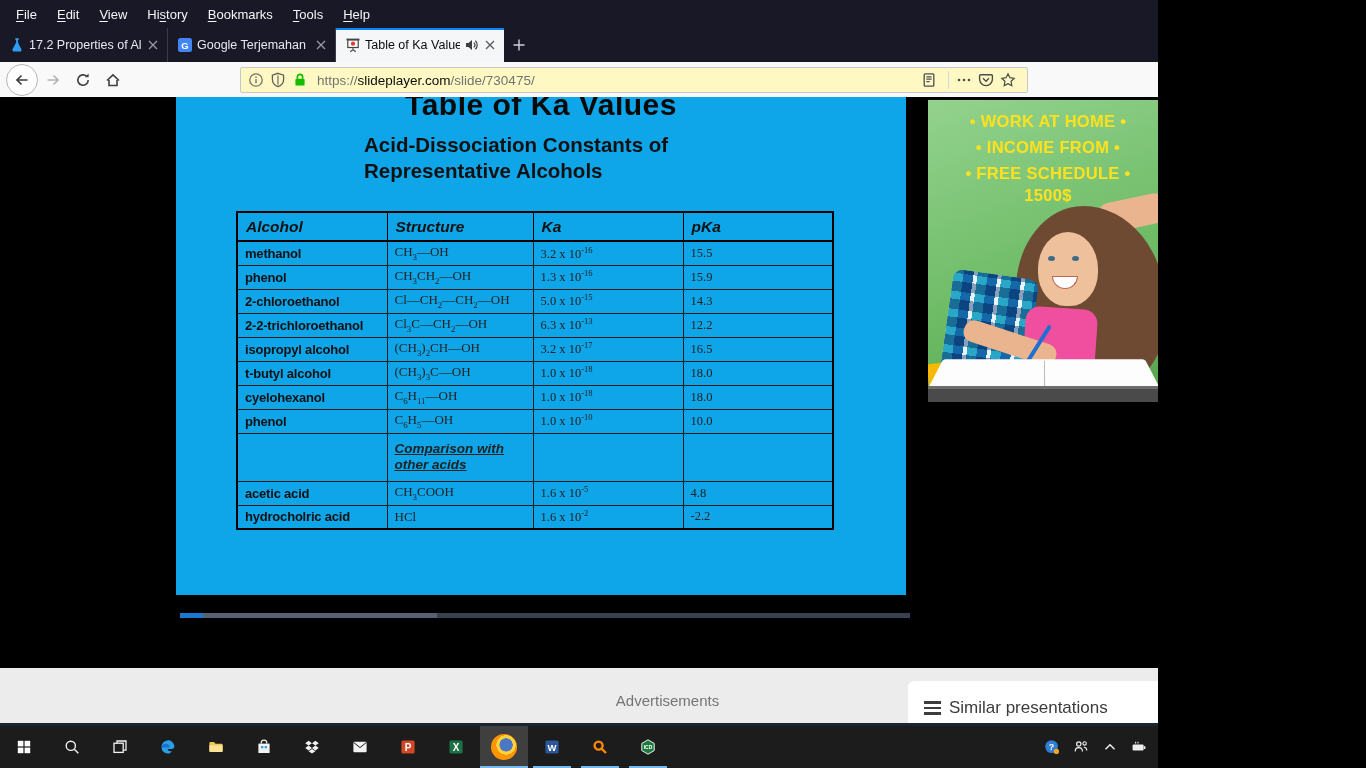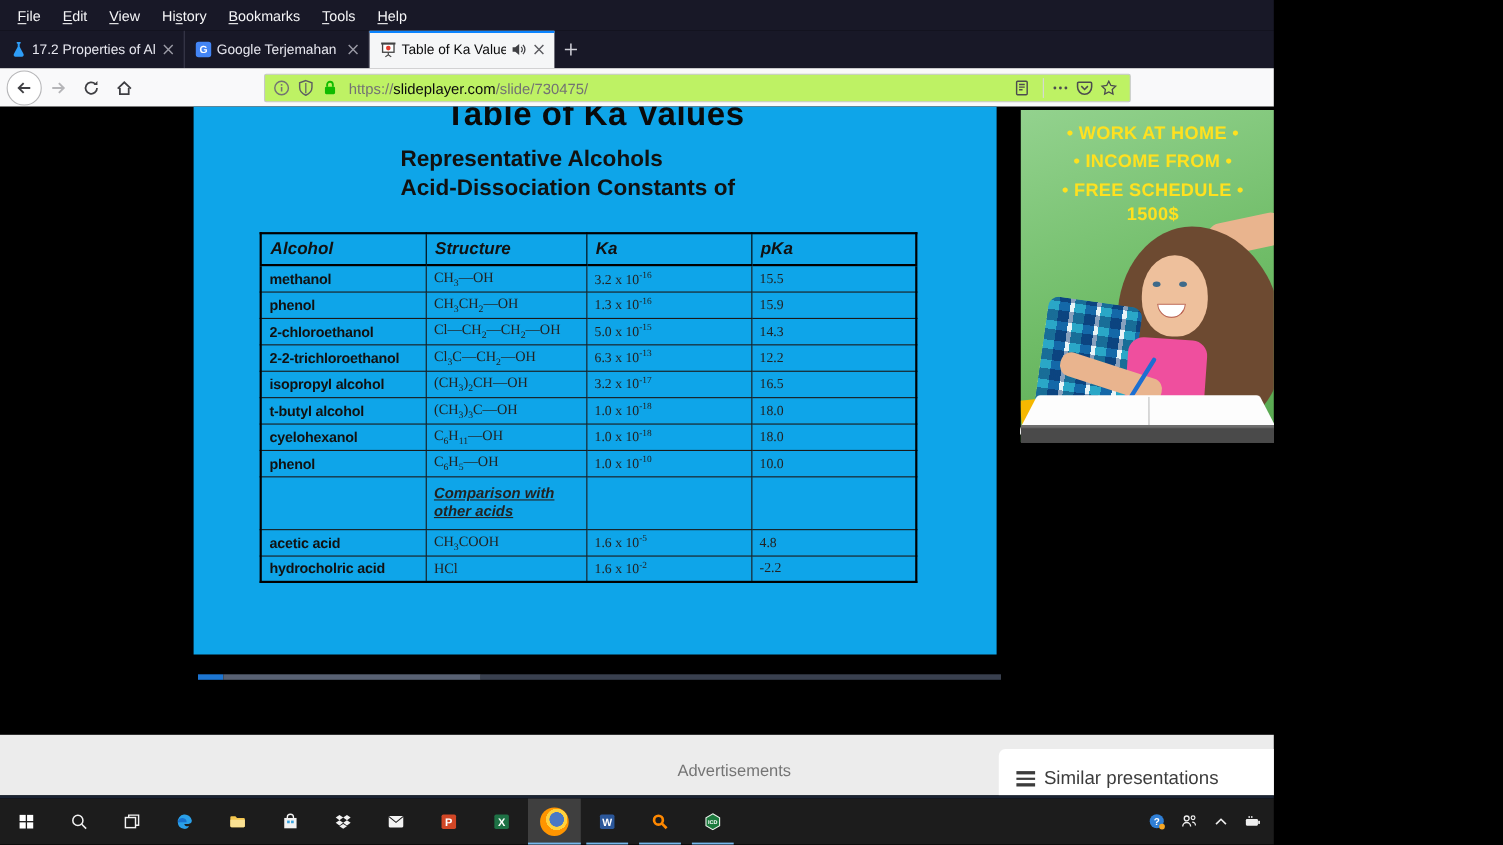--- a/index.html
+++ b/index.html
@@ -27,21 +27,21 @@
   .tab-audio{width:16px;height:16px;flex:none;display:flex;margin-right:2px;}
   .tab-close{width:16px;height:16px;flex:none;display:flex;align-items:center;justify-content:center;}
   .newtab{width:30px;height:34px;display:flex;align-items:center;justify-content:center;}
 
   
   .navbar{position:absolute;left:0;top:62px;width:1366px;height:35px;background:#f9f9fa;
           display:flex;align-items:center;}
   .nav-btn{width:30px;height:30px;display:flex;align-items:center;justify-content:center;flex:none;}
   .back-circle{width:32px;height:32px;border-radius:50%;border:1px solid #b6b6b8;background:#fff;
                display:flex;align-items:center;justify-content:center;margin-left:6px;flex:none;}
-  .urlbar{position:absolute;left:240px;top:5px;width:788px;height:26px;background:#bef264;
+  .urlbar{position:absolute;left:240px;top:5px;width:788px;height:26px;background:#fef9c3;
           border:1px solid #c7c7cb;border-radius:2px;display:flex;align-items:center;padding:0 6px;justify-content:flex-end;}
   .urlbar .u-icon{width:18px;height:18px;display:flex;align-items:center;justify-content:center;flex:none;margin-right:4px;}
   .url-text{font-size:13.5px;color:#737373;white-space:nowrap;overflow:hidden;flex:1;margin-left:4px;}
   .url-text .domain{color:#0c0c0d;}
   .u-sep{width:1px;height:18px;background:#d7d7db;margin:0 6px;flex:none;}
   .toolbar-right{position:absolute;right:8px;top:0;height:35px;display:flex;align-items:center;gap:10px;}
   .tr-sep{width:1px;height:20px;background:#cfcfd4;}
 
   
   .content{position:absolute;left:0;top:97px;width:1366px;height:629px;background:#000;}
@@ -307,22 +307,22 @@
           </svg>
         </span>
     </div>
   </div>
 
   <div class="content">
 
     <div class="slide">
       <div class="slide-title">Table of Ka Values</div>
       <div class="slide-subtitle">
+        <div>Acid-Dissociation Constants of</div>
         <div>Representative Alcohols</div>
-        <div>Acid-Dissociation Constants of</div>
       </div>
       <table class="ka">
         <colgroup>
             <col style="width:150px">
             <col style="width:146px">
             <col style="width:150px">
             <col style="width:150px">
           </colgroup>
         <thead>
             <tr id="ka-head">

